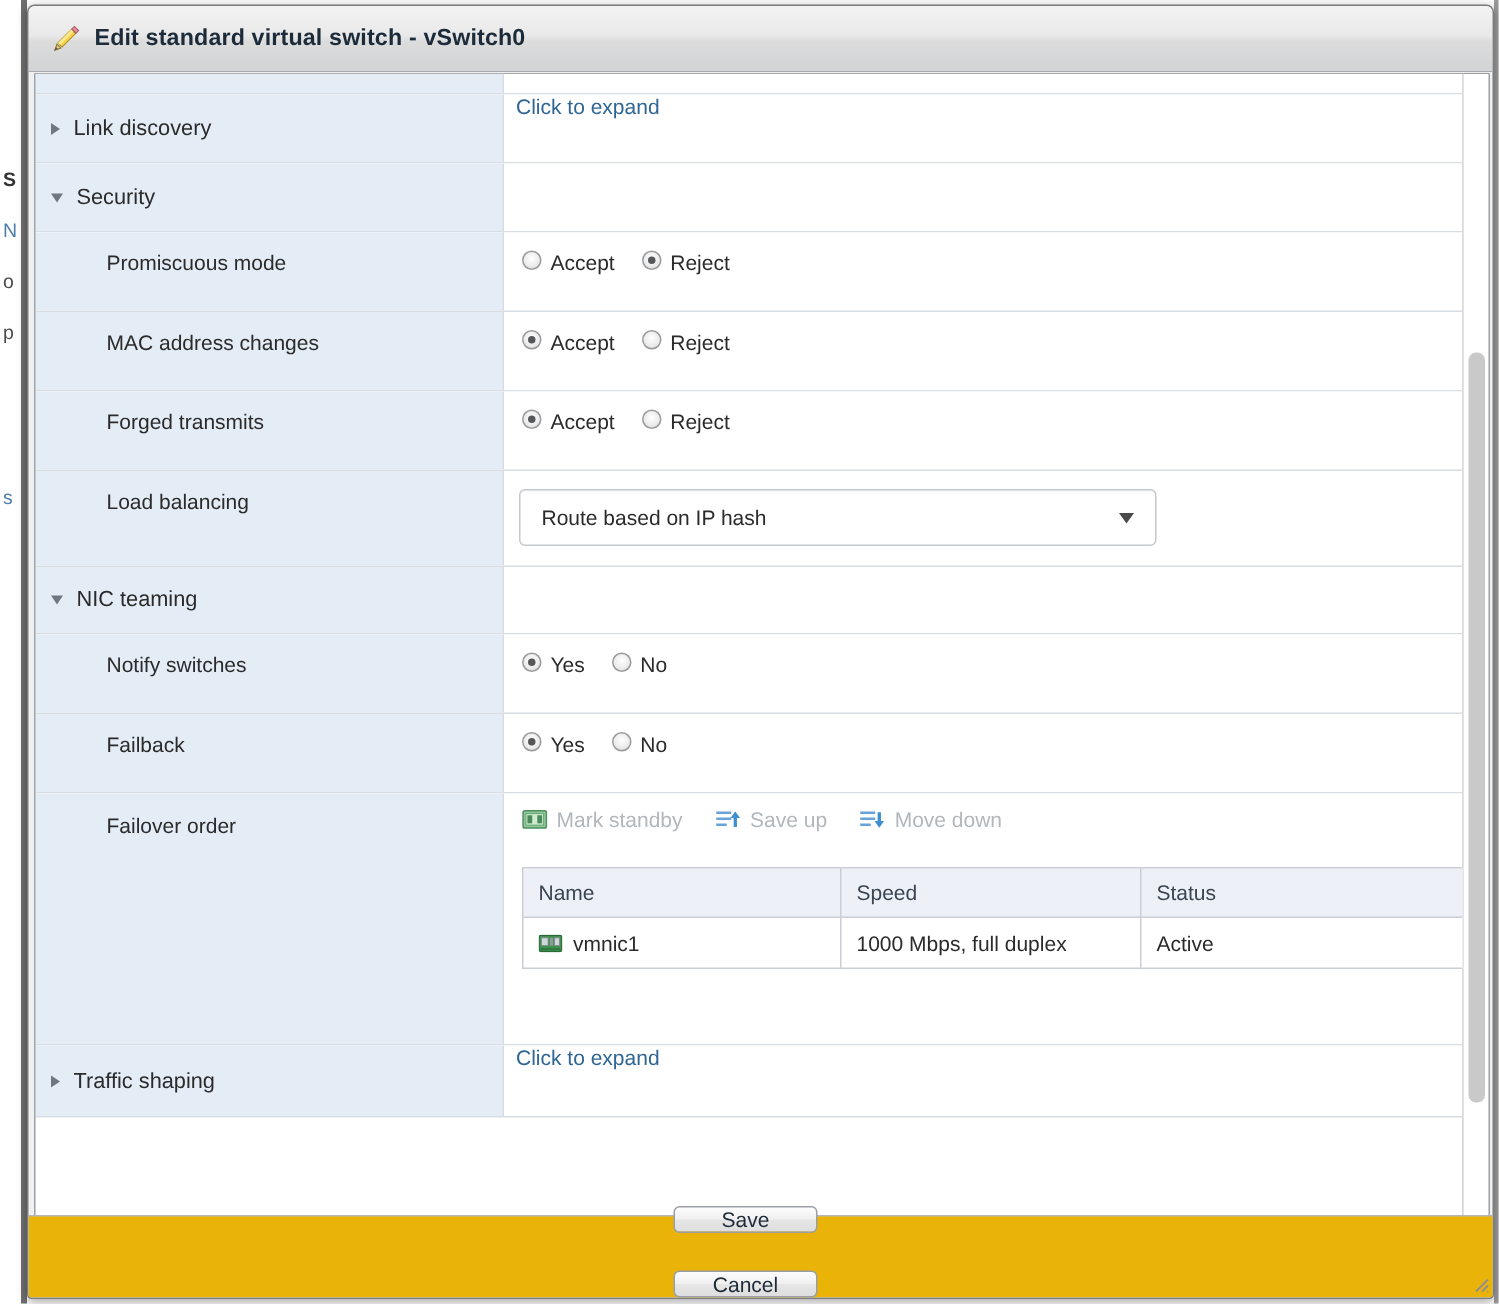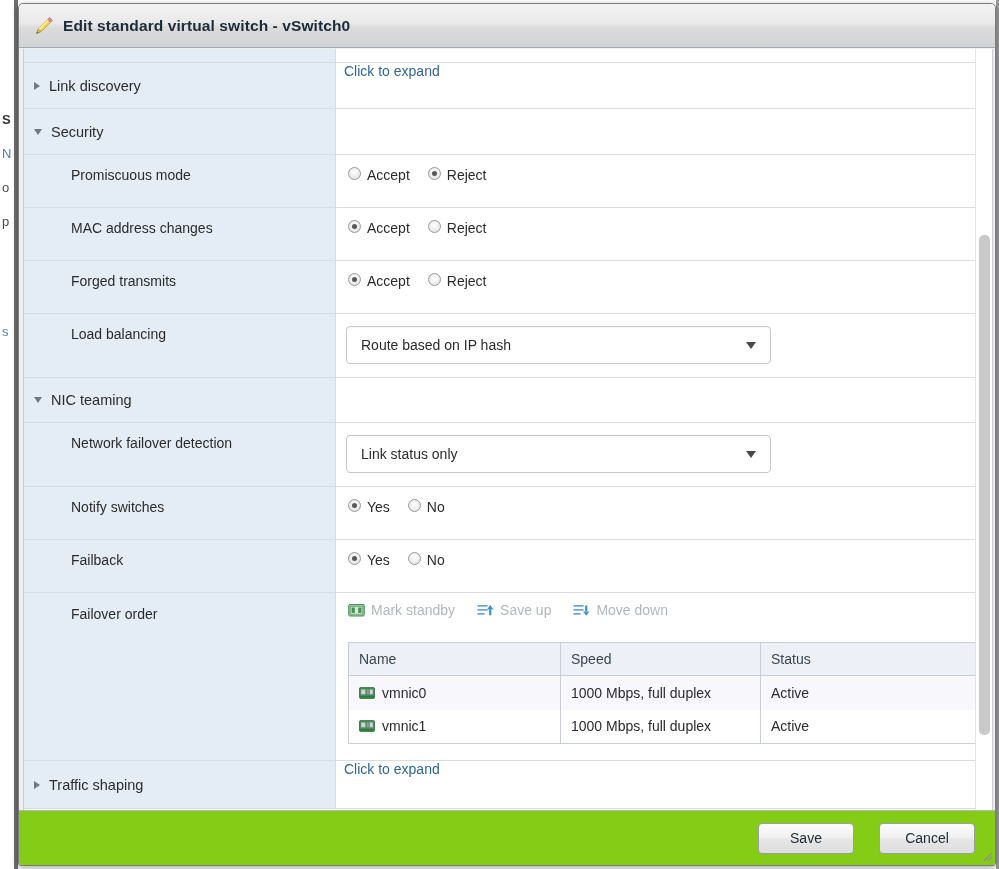--- a/index.html
+++ b/index.html
@@ -259,27 +259,28 @@
     width: 11px; height: 500px;
     background: #c9c9c9;
     border-radius: 5px;
   }
 
   
   #footer {
     position: absolute;
     left: 0; bottom: 0;
     width: 978px; height: 55px;
-    background: #84cc16;
+    background: #eab308;
     border-top: 1px solid #b4b6bc;
     display: flex;
     align-items: center;
     justify-content: flex-end;
     padding-right: 22px;
     gap: 25px;
+    flex-direction: column;
   }
   .btn {
     min-width: 96px; height: 31px;
     background: linear-gradient(to bottom, #fdfdfd 0%, #f0f0f0 48%, #e6e6e6 52%, #dedede 100%);
     border: 1px solid #9a9ea3;
     border-radius: 4px;
     font-size: 14px;
     color: #1d2a38;
     display: inline-flex;
     align-items: center;
@@ -410,31 +411,20 @@
       </div>
 
       <div class="row section" style="height:45px;">
         <div class="lbl mid">
           <span class="tri down"></span>
           <span class="txt">NIC teaming</span>
         </div>
         <div class="val mid"></div>
       </div>
 
-      <div class="row field" style="height:64px;">
-        <div class="lbl">
-          <span>Network failover detection</span>
-        </div>
-        <div class="val" style="padding-left:10px;">
-          <div class="select">
-            <span>Link status only</span>
-            <span class="arrow"></span>
-          </div>
-        </div>
-      </div>
 
       <div class="row field" style="height:53px;">
         <div class="lbl">
           <span>Notify switches</span>
         </div>
         <div class="val" style="padding-left:12px;">
           <div class="radiogroup">
             <label class="radio-opt">
               <span class="rb on"></span>
               <span>Yes</span>
@@ -507,36 +497,20 @@
 
           <table class="fo-table">
             <thead>
               <tr>
                 <th style="width:212px;">Name</th>
                 <th style="width:200px;">Speed</th>
                 <th>Status</th>
               </tr>
             </thead>
             <tbody>
-              <tr class="r0">
-                <td>
-                  <span class="nic-cell">
-                    <svg class="nic-ico" viewBox="0 0 16 12">
-                      <rect x="0.5" y="0.6" width="15" height="10.8" rx="1" fill="#3f8f4f" stroke="#2c6b39" stroke-width="0.8"></rect>
-                      <rect x="2" y="2.2" width="4.4" height="5.2" fill="#cfd6d8" stroke="#7f8c8e" stroke-width="0.6"></rect>
-                      <rect x="7.6" y="2.2" width="2.2" height="5.2" fill="#8d9a9c"></rect>
-                      <rect x="10.6" y="2.2" width="3.4" height="5.2" fill="#cfd6d8" stroke="#7f8c8e" stroke-width="0.6"></rect>
-                      <rect x="1.2" y="9" width="13.6" height="1.6" fill="#2f7a3f"></rect>
-                    </svg>
-                    <span>vmnic0</span>
-                  </span>
-                </td>
-                <td>1000 Mbps, full duplex</td>
-                <td>Active</td>
-              </tr>
               <tr class="r1">
                 <td>
                   <span class="nic-cell">
                     <svg class="nic-ico" viewBox="0 0 16 12">
                       <rect x="0.5" y="0.6" width="15" height="10.8" rx="1" fill="#3f8f4f" stroke="#2c6b39" stroke-width="0.8"></rect>
                       <rect x="2" y="2.2" width="4.4" height="5.2" fill="#cfd6d8" stroke="#7f8c8e" stroke-width="0.6"></rect>
                       <rect x="7.6" y="2.2" width="2.2" height="5.2" fill="#8d9a9c"></rect>
                       <rect x="10.6" y="2.2" width="3.4" height="5.2" fill="#cfd6d8" stroke="#7f8c8e" stroke-width="0.6"></rect>
                       <rect x="1.2" y="9" width="13.6" height="1.6" fill="#2f7a3f"></rect>
                     </svg>

